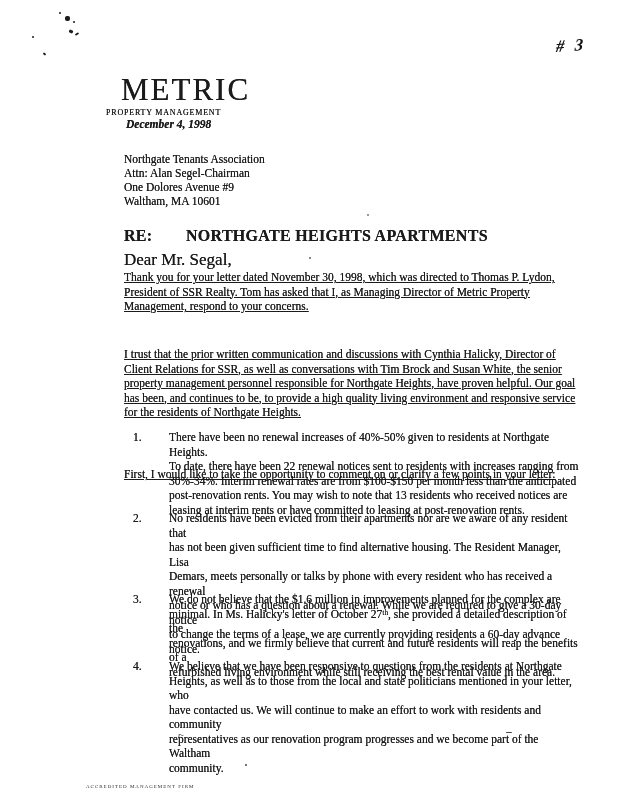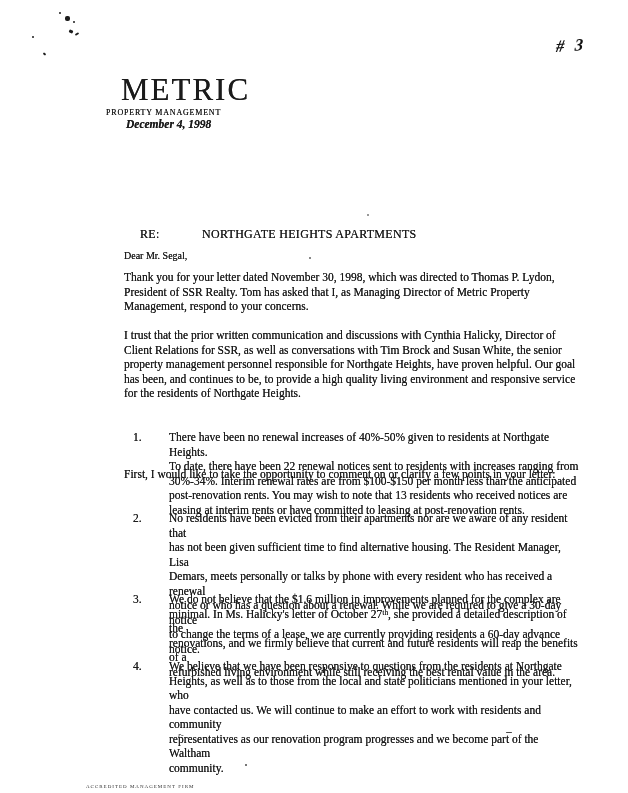--- a/index.html
+++ b/index.html
@@ -32,38 +32,39 @@
     font-size: 11.5px; font-weight: bold; font-style: italic;
   }
 
   
   .recipient {
     position: absolute; left: 124px; top: 152px;
     font-size: 11.5px; line-height: 14px;
   }
   
   .subject {
-    position: absolute; left: 140px; top: 227px;
-    font-size: 12px; font-weight: normal; letter-spacing: 0.3px;
+    position: absolute; left: 124px; top: 227px;
+    font-size: 16px; font-weight: bold; letter-spacing: 0.3px;
   }
   .subject .re-label { display: inline-block; width: 62px; }
 
   .salutation {
     position: absolute; left: 124px; top: 250px;
-    font-size: 10px;
+    font-size: 17px;
     text-align: right;
   }
 
   .para {
     position: absolute; left: 124px; width: 458px;
     font-size: 11.5px; line-height: 14.5px;
     white-space: pre-line;
+    text-decoration: underline;
   }
   .p1 { top: 270px; }
-  .p2 { top: 328px; }
+  .p2 { top: 347px; }
   .intro { top: 423px; margin-top: 44px; }
 
   .item { position: absolute; left: 133px; width: 447px; font-size: 11.5px; line-height: 14.5px; }
   .item .num { position: absolute; left: 0; top: 0; }
   .item .itext { display: block; margin-left: 36px; white-space: pre-line; }
   .i1 { top: 430px; }
   .i2 { top: 511px; }
   .i3 { top: 592px; }
   .i4 { top: 659px; }
 
@@ -117,20 +118,26 @@
   <span class="speck s11"></span>
 
   <div class="handwritten"># 3</div>
 
   <div class="letterhead">
     <div class="logo ink">METRIC</div>
     <div class="tagline ink">PROPERTY MANAGEMENT</div>
     <div class="date ink">December 4, 1998</div>
   </div>
 
+  <div class="recipient ink">
+    <div>Northgate Tenants Association</div>
+    <div>Attn:  Alan Segel-Chairman</div>
+    <div>One Dolores Avenue #9</div>
+    <div>Waltham, MA  10601</div>
+  </div>
 
   <div class="subject ink">
     <span class="re-label">RE:</span><span>NORTHGATE HEIGHTS APARTMENTS</span>
   </div>
 
   <div class="salutation ink">Dear Mr. Segal,</div>
 
   <p class="para p1 ink">Thank you for your letter dated November 30, 1998, which was directed to Thomas P. Lydon,
 President of SSR Realty. Tom has asked that I, as Managing Director of Metric Property
 Management, respond to your concerns.</p>

